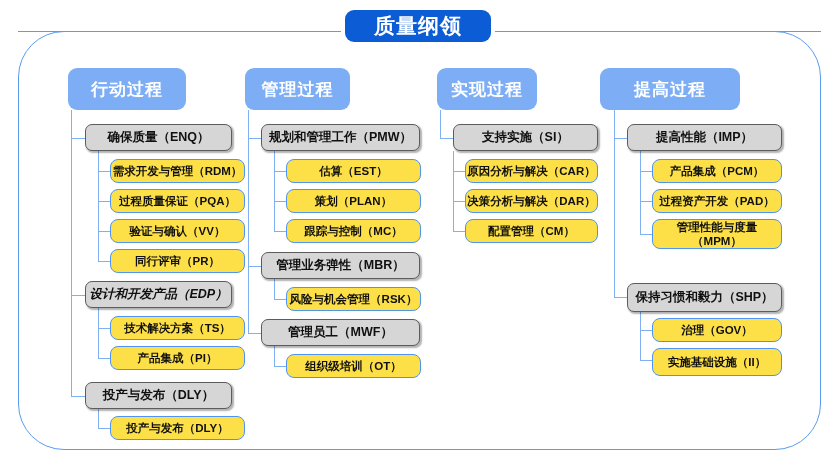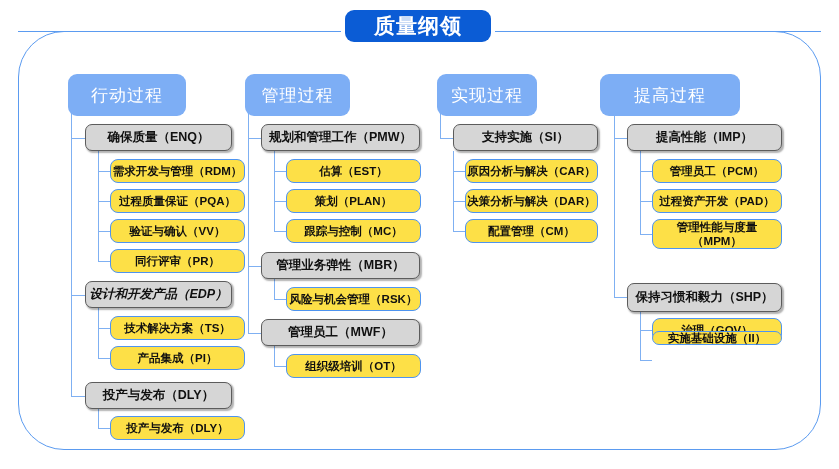--- a/index.html
+++ b/index.html
@@ -46,25 +46,24 @@
     z-index:6;
   }
 
   .col-header{
     position:absolute;
     height:42px;
     background:#7DAEF5;
     border-radius:9px;
     color:#ffffff;
     font-size:17px;
-    font-weight:normal;
+    font-weight:bold;
     letter-spacing:1px;
     display:flex;align-items:center;justify-content:center;
     z-index:4;
-    margin-top:6px;
   }
 
   
   .gnode{
     position:absolute;
     background:#D6D6D6;
     border:1.4px solid #5C5C5C;
     border-radius:7px;
     color:#101010;
     font-size:12.5px;
@@ -162,29 +161,29 @@
       <div class="hline" style="left:453px;top:201px;width:12px;"></div>
       <div class="cnode" style="left:465px;top:189px;width:133px;height:24px;">决策分析与解决（DAR）</div>
       <div class="hline" style="left:453px;top:231px;width:12px;"></div>
       <div class="cnode" style="left:465px;top:219px;width:133px;height:24px;">配置管理（CM）</div>
       <div class="col-header" style="left:600px;top:68px;width:140px;">提高过程</div>
       <div class="vline" style="left:614px;top:110px;height:186.5px;"></div>
       <div class="hline" style="left:614px;top:137.5px;width:13px;"></div>
       <div class="gnode" style="left:627px;top:124px;width:155px;height:27px;">提高性能（IMP）</div>
       <div class="vline" style="left:640px;top:151px;height:83px;"></div>
       <div class="hline" style="left:640px;top:171px;width:12px;"></div>
-      <div class="cnode" style="left:652px;top:159px;width:130px;height:24px;">管理员工（PCM）</div>
+      <div class="cnode" style="left:652px;top:159px;width:130px;height:24px;">产品集成（PCM）</div>
       <div class="hline" style="left:640px;top:201px;width:12px;"></div>
       <div class="cnode" style="left:652px;top:189px;width:130px;height:24px;">过程资产开发（PAD）</div>
       <div class="hline" style="left:640px;top:234px;width:12px;"></div>
       <div class="cnode" style="left:652px;top:219px;width:130px;height:30px;">管理性能与度量<br>（MPM）</div>
       <div class="hline" style="left:614px;top:296.5px;width:13px;"></div>
       <div class="gnode" style="left:627px;top:283px;width:155px;height:29px;">保持习惯和毅力（SHP）</div>
       <div class="vline" style="left:640px;top:310px;height:50px;"></div>
       <div class="hline" style="left:640px;top:330px;width:12px;"></div>
       <div class="cnode" style="left:652px;top:318px;width:130px;height:24px;">治理（GOV）</div>
       <div class="hline" style="left:640px;top:360px;width:12px;"></div>
-      <div class="cnode" style="left:652px;top:331px;width:130px;height:14px;">实施基础设施（II）</div>
+      <div class="cnode" style="left:652px;top:348px;width:130px;height:28px;">实施基础设施（II）</div>
     </div>
 
 <div class="fline" style="left:18px;top:31px;width:323px;"></div>
     <div class="fline" style="left:495px;top:31px;width:326px;"></div>
   </div>
 
 </body></html>

